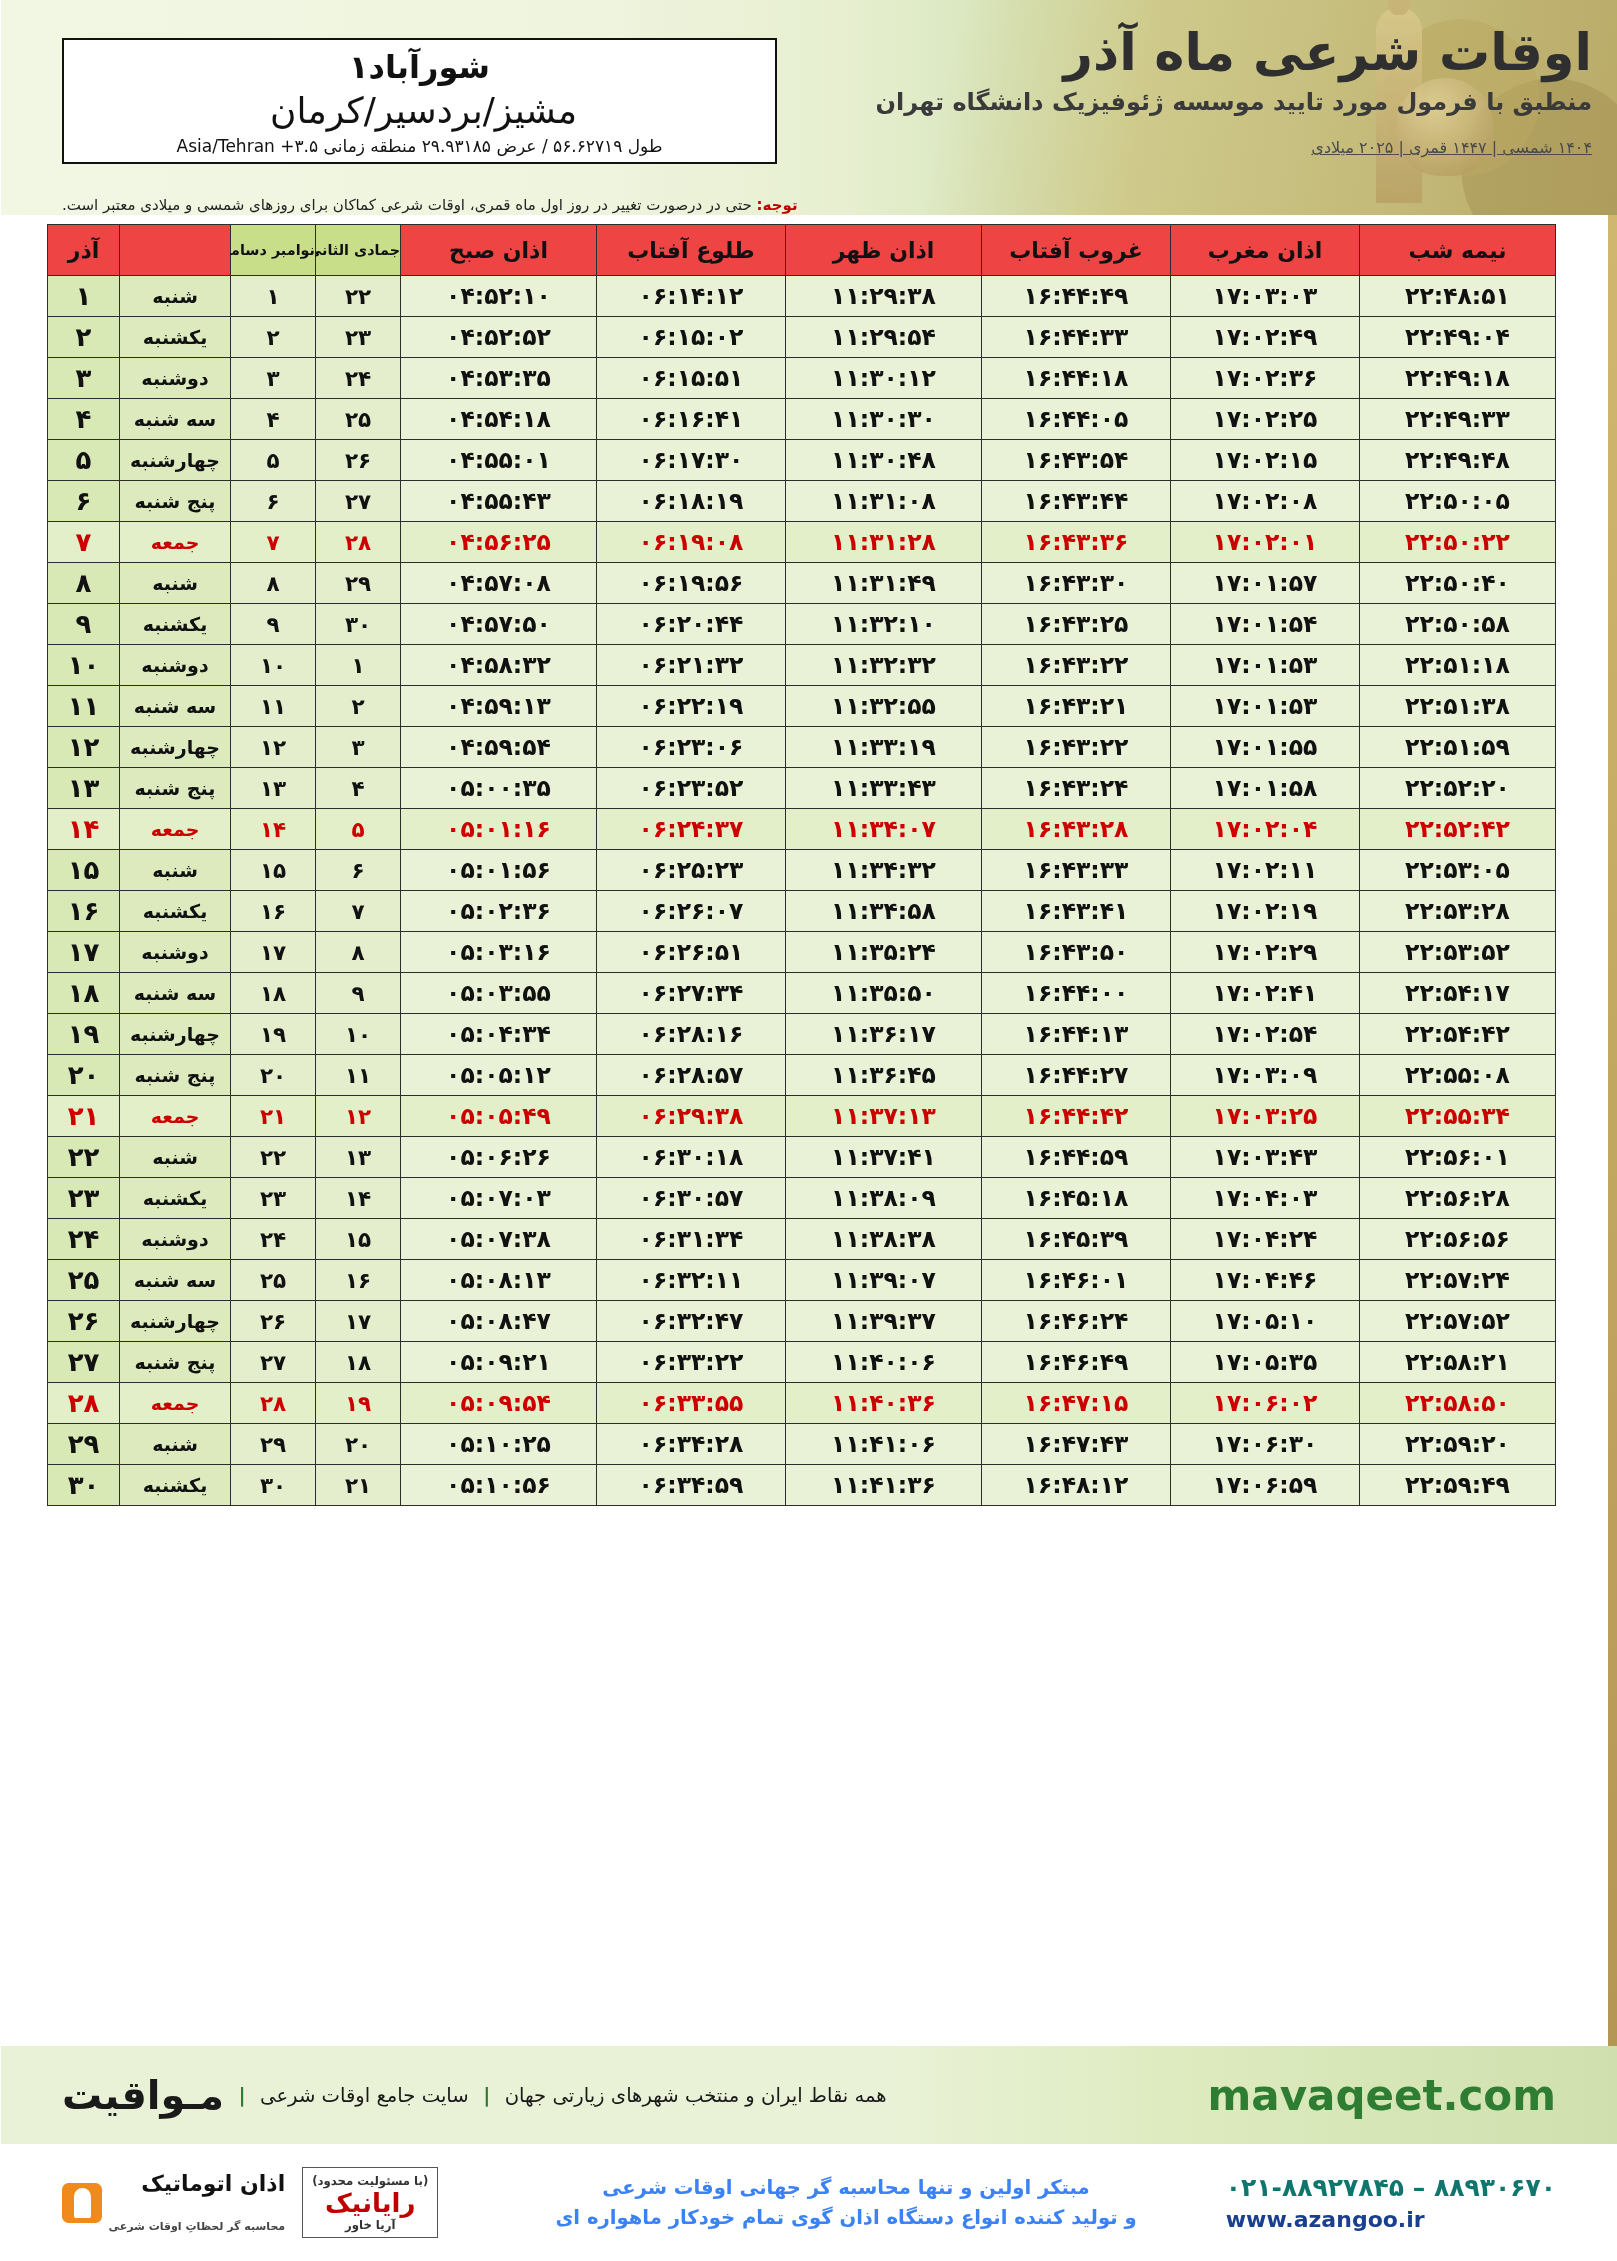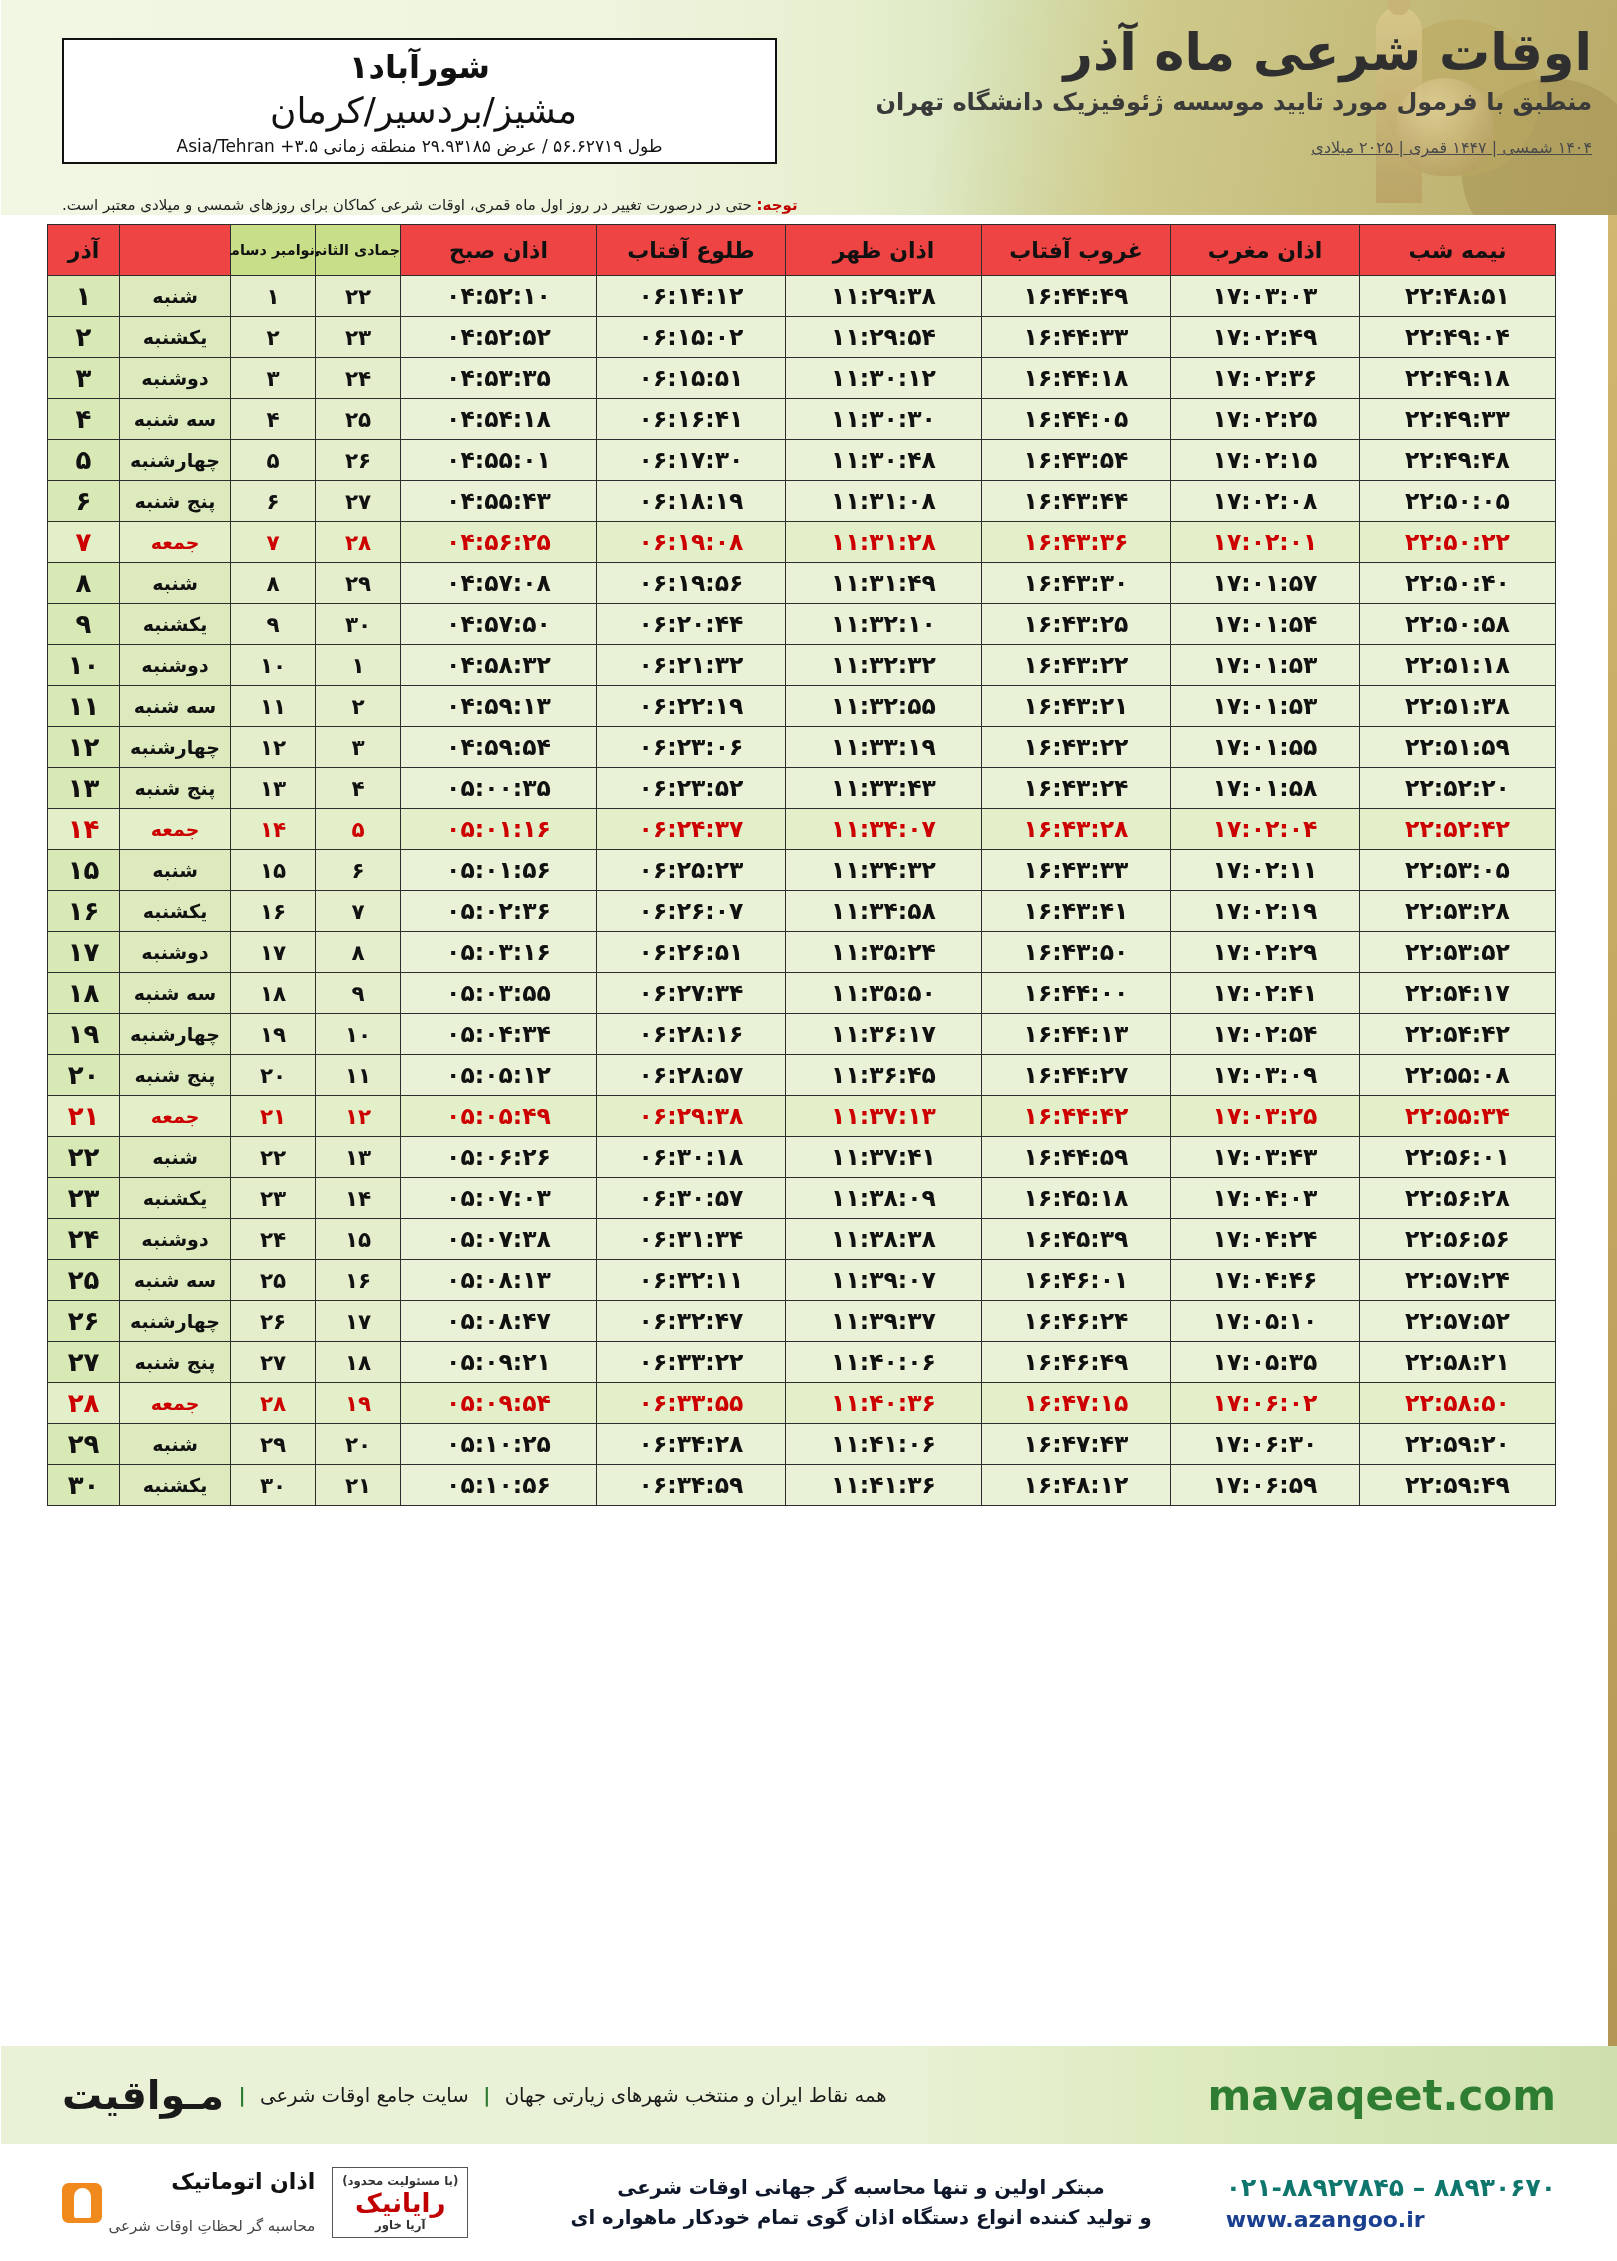--- a/index.html
+++ b/index.html
@@ -50,30 +50,30 @@
   .footer-top{height:98px;background:linear-gradient(90deg,#e9f2d6 0%,#e9f2d6 55%,#dceabd 75%,#cfe0ae 100%);display:flex;align-items:center;justify-content:space-between;padding:0 62px;box-sizing:border-box;}
   .brand-right{display:flex;align-items:center;gap:14.4px;}
   .brand-fa{font-size:40px;font-weight:bold;color:#1a1a1a;letter-spacing:1.3px;}
   .brand-tag{font-size:19.6px;color:#1a1a1a;}
   .brand-sep{color:#2f7d32;font-weight:bold;}
   .site-url{font-size:42px;font-weight:bold;color:#2e7d32;font-family:"DejaVu Sans",sans-serif;direction:ltr;text-align:center;}
   .footer-bottom{height:117px;background:#fff;display:flex;align-items:center;justify-content:space-between;padding:0 62px;box-sizing:border-box;}
   .phone-col{direction:ltr;text-align:left;}
   .phone{font-size:25px;font-weight:bold;color:#0f766e;text-align:right;}
   .web{font-size:22px;font-weight:bold;color:#1a3f8f;margin-top:5.2px;}
-  .mid-col{text-align:center;font-size:19.6px;color:#0f172a;line-height:1.5;font-weight:bold;margin-left:28px;}
+  .mid-col{text-align:center;font-size:19.6px;color:#3b82f6;line-height:1.5;font-weight:bold;margin-left:28px;}
   .logos{display:flex;gap:17px;}
   .logo-box{border:1.3px solid #555;padding:5.2px 9px;text-align:center;}
   .logo-rayanik{font-size:26px;font-weight:bold;color:#c00000;}
   .logo-rayanik small{display:block;font-size:11.7px;color:#333;}
   .logo-azan{display:flex;align-items:center;gap:6.5px;}
   .azan-mark{width:40px;height:40px;background:#f08a1d;border-radius:6.5px;position:relative;}
   .azan-mark:after{content:"";position:absolute;left:11.7px;top:5.2px;width:17px;height:30px;background:#fff;border-radius:8.5px 8.5px 2.6px 2.6px;}
   .azan-txt{font-size:22px;font-weight:bold;color:#111;line-height:1.1;}
-  .azan-txt small{display:block;font-size:15px;color:#444;font-weight:normal;margin-top:24px;}
+  .azan-txt small{display:block;font-size:11px;color:#444;font-weight:bold;margin-top:24px;}
   .gold-edge{position:absolute;top:0;bottom:215px;right:0;width:10.4px;background:linear-gradient(180deg,#d4bb72,#b39653);}
 </style>
 </head>
 <body>
 
 <div class="gold-edge"></div>
 
 <div class="header">
   <div class="header-deco"></div>
   <div class="minaret"></div>

